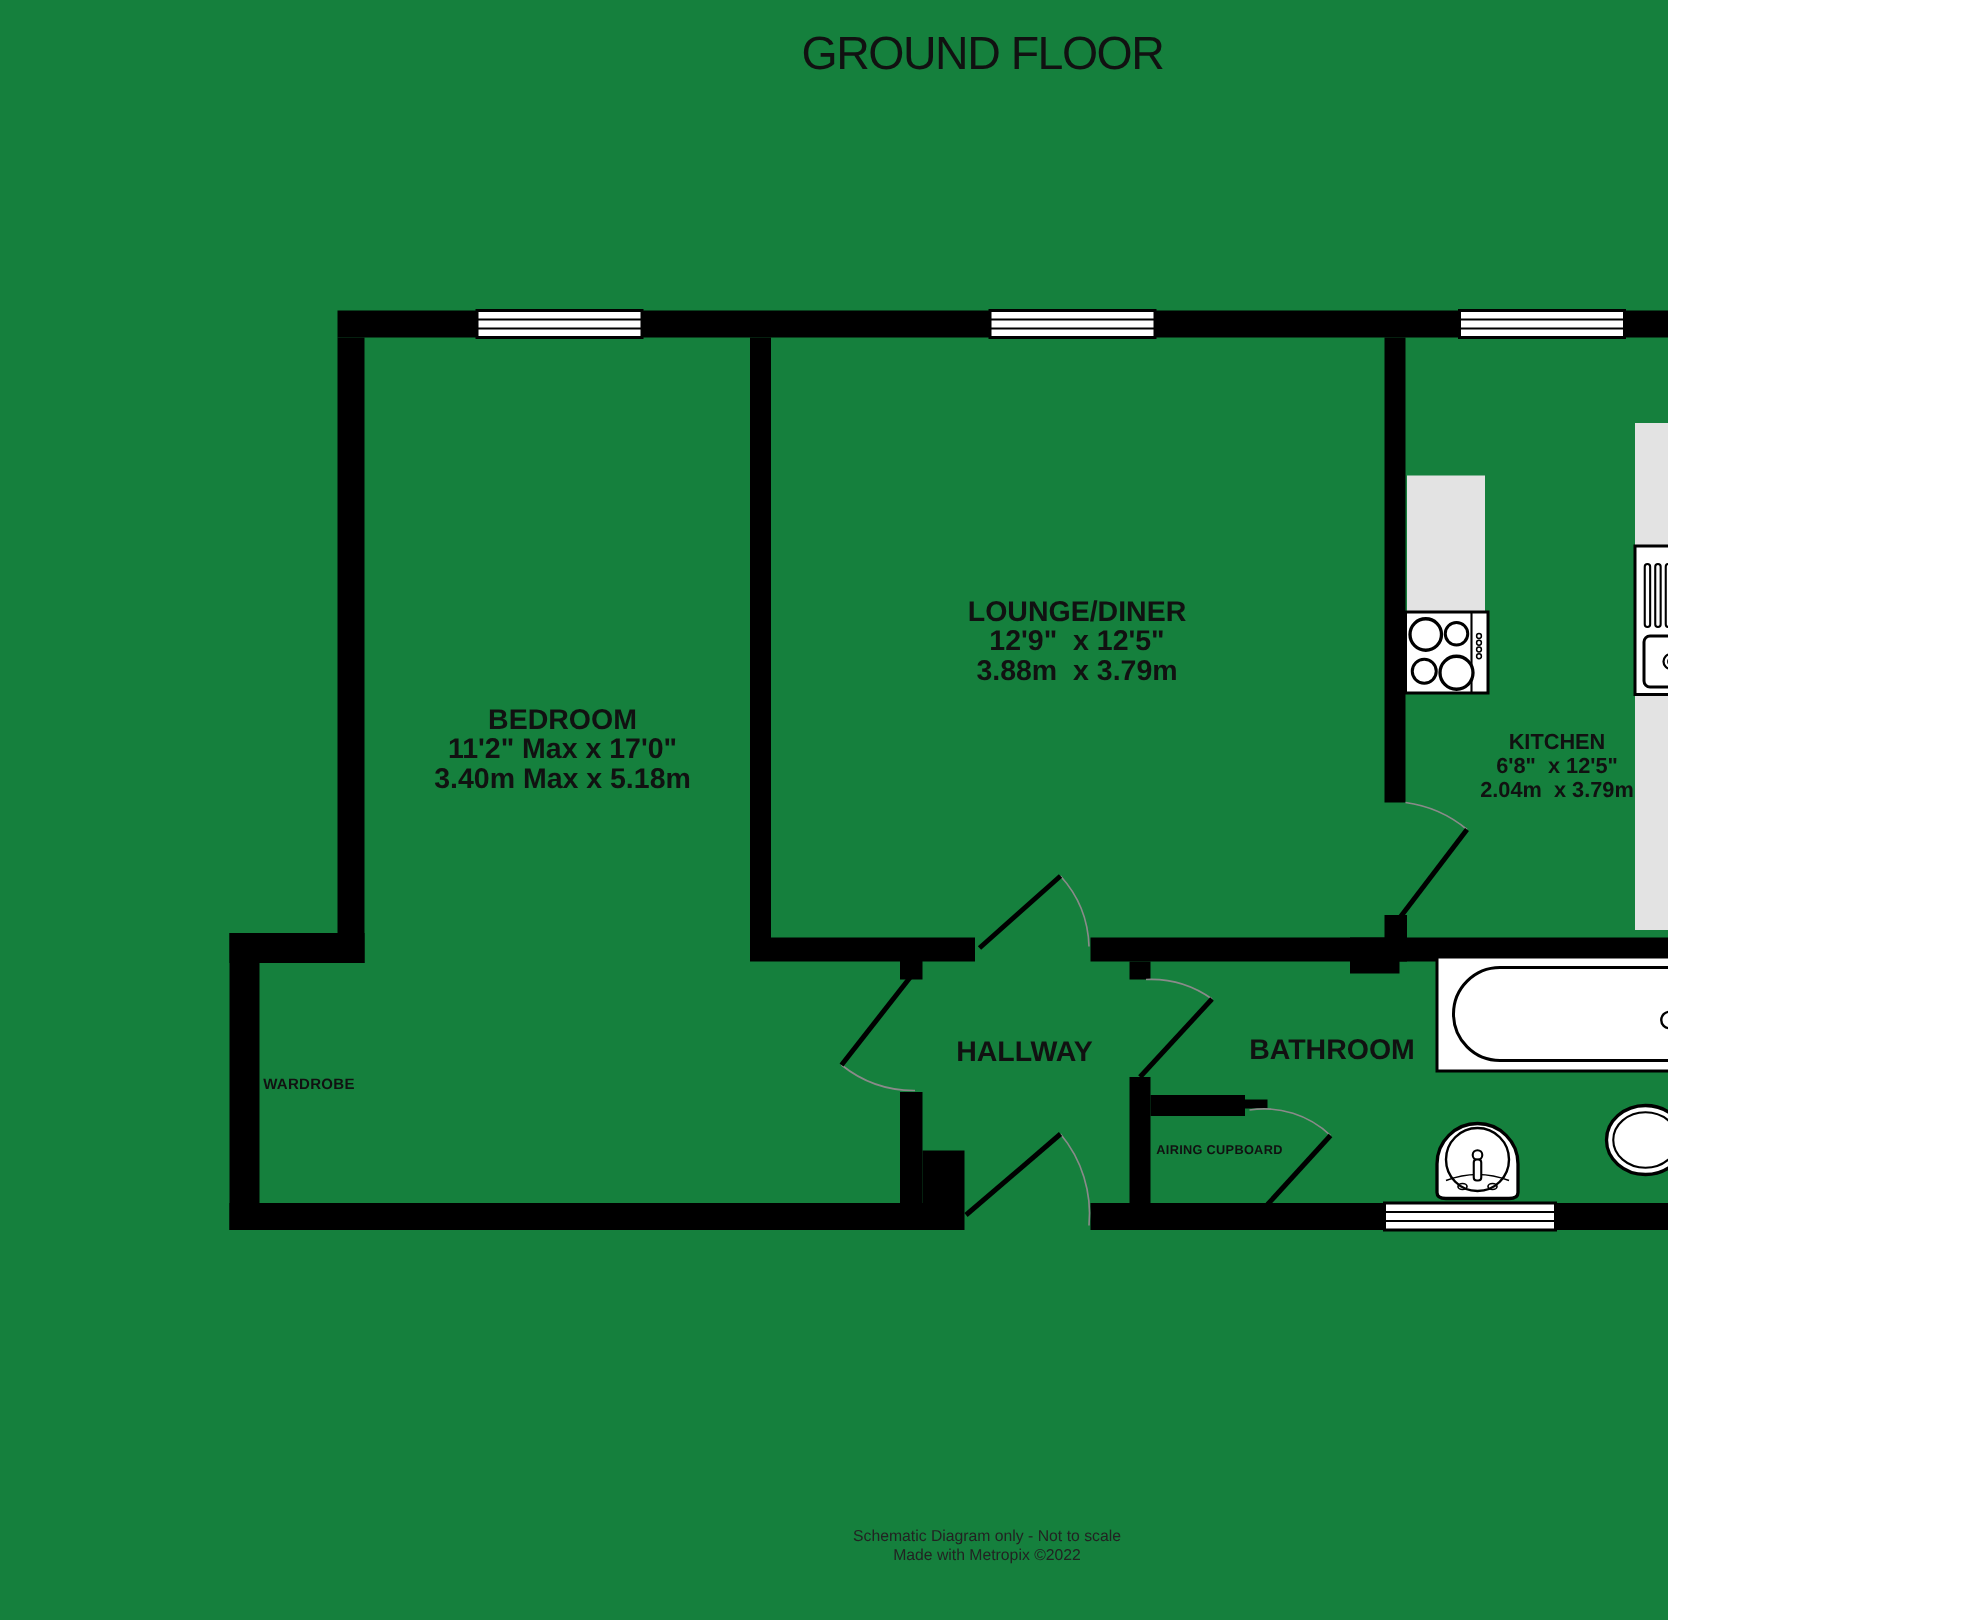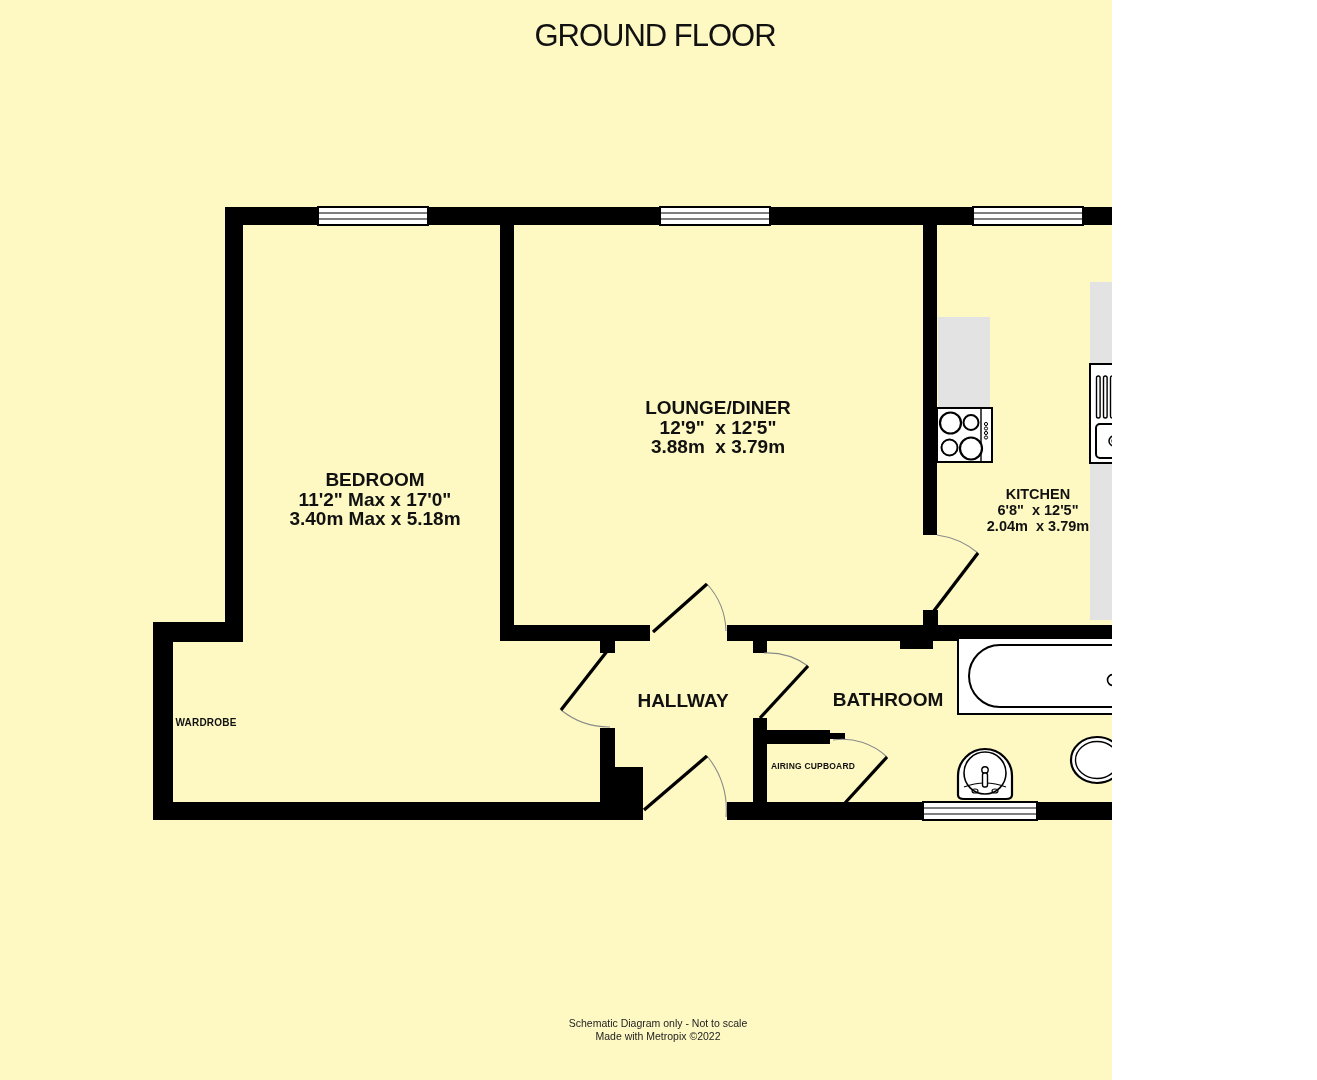--- a/index.html
+++ b/index.html
@@ -1,16 +1,16 @@
 <!DOCTYPE html>
 <html><head>
 <meta charset="utf-8">
 <style>
   html,body{margin:0;padding:0;background:#ffffff;}
-  .stage{position:relative;width:1112px;height:1080px;background:#fef9c3;overflow:hidden;
+  .stage{position:relative;width:1112px;height:1080px;background:#15803d;overflow:hidden;
          font-family:"Liberation Sans",sans-serif;}
   svg{display:block;}
   text{font-family:"Liberation Sans",sans-serif;fill:#111;}
   .title-t{font-size:31px;letter-spacing:-1px;font-weight:400;}
   .room-t{font-size:19px;font-weight:700;}
   .kitchen-t{font-size:14.5px;font-weight:700;}
   .small-t{font-size:10px;font-weight:700;letter-spacing:.2px;}
   .tiny-t{font-size:8.5px;font-weight:700;letter-spacing:.2px;}
   .footer-t{font-size:10.5px;font-weight:400;fill:#222;}
   .pre{white-space:pre;}

